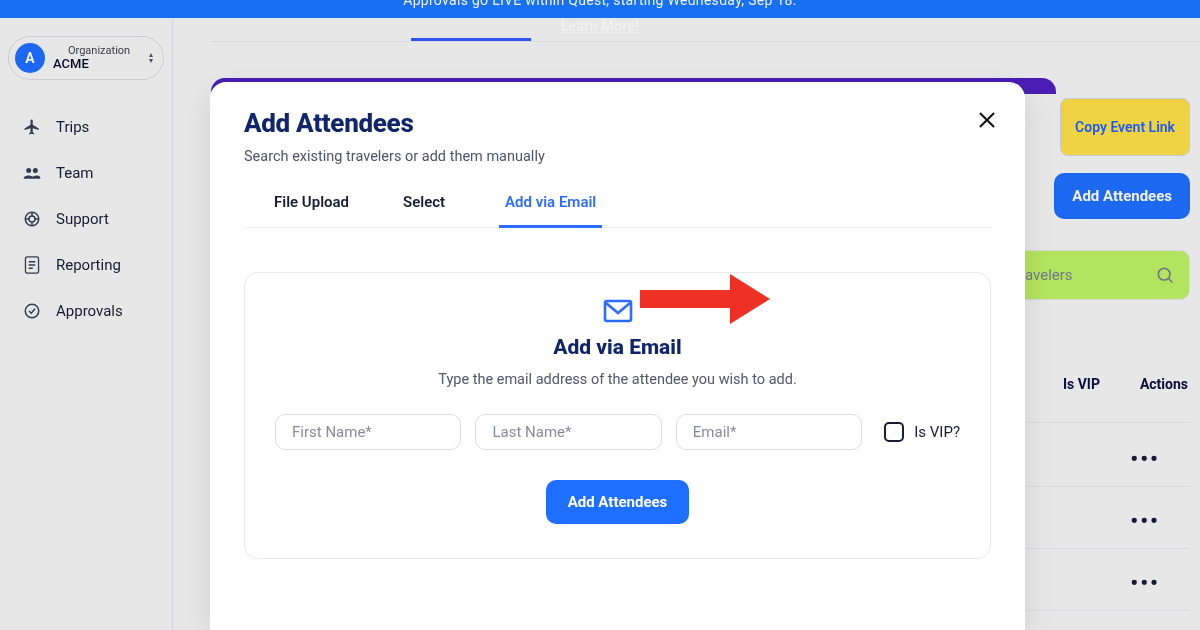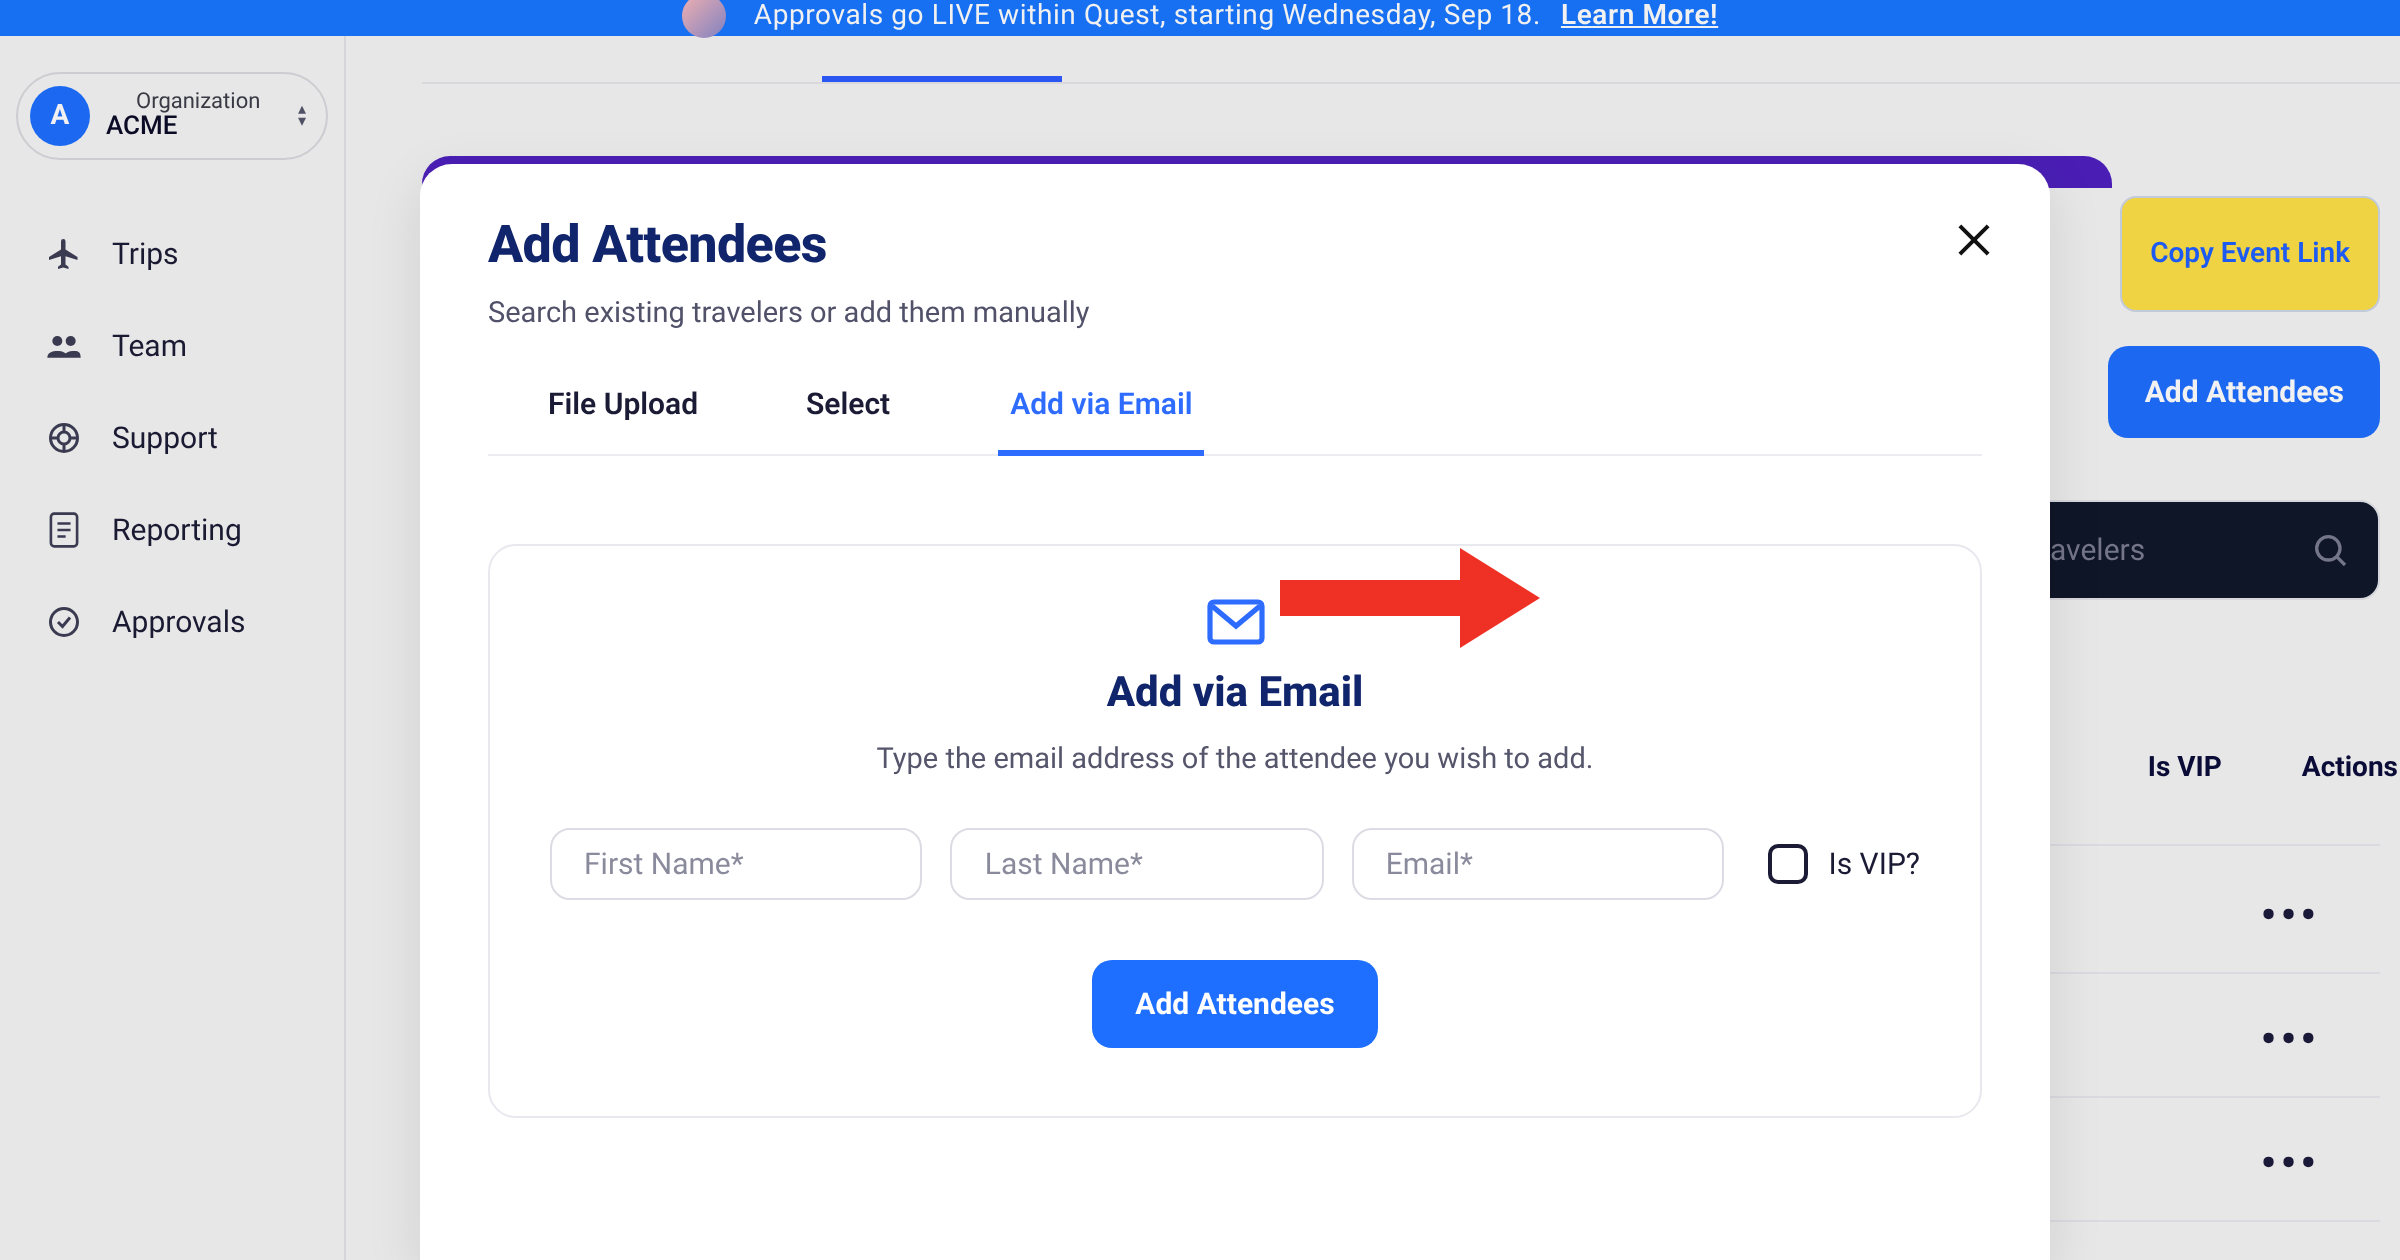--- a/index.html
+++ b/index.html
@@ -1,18 +1,18 @@
 <!DOCTYPE html>
 <html><head>
 <meta charset="utf-8">
 <style>
 * { box-sizing: border-box; margin: 0; padding: 0; font-family: -apple-system, BlinkMacSystemFont, 'Segoe UI', Roboto, Arial, sans-serif; }
 body { width: 1200px; height: 630px; overflow: hidden; background: #f5f5f6; position: relative; }
 
-.announcement-bar { background: #1876ff; color: #fff; height: 18px; display: flex; align-items: center; justify-content: center; gap: 10px; font-size: 14px; letter-spacing: 0.3px; padding-bottom: 2px;}
+.announcement-bar { background: #1876ff; color: #fff; height: 18px; display: flex; align-items: center; justify-content: center; gap: 10px; font-size: 14px; letter-spacing: 0.3px; padding-bottom: 2px; flex-direction: column;}
 .announcement-bar .avatar-sm { width: 22px; height: 22px; border-radius: 50%; background: linear-gradient(135deg,#fbb,#88c); margin-right: 4px; display:inline-block;}
 .announcement-bar a { color:#fff; text-decoration: underline; font-weight:600;}
 
 .app-shell { position: absolute; top:18px; left:0; right:0; bottom:0; display:flex; }
 
 .sidebar { width: 173px; background:#f5f5f6; border-right:1px solid #e3e3e7; padding: 18px 8px; }
 .org-switcher { border:1px solid #d9d9de; border-radius: 24px; padding: 6px 10px 6px 6px; display:flex; align-items:center; gap:8px; margin-bottom: 26px; background:#fff0; }
 .org-switcher .badge { width:30px; height:30px; border-radius:50%; background:#1e6eff; color:#fff; font-weight:700; display:flex; align-items:center; justify-content:center; font-size:14px;}
 .org-switcher .lbls { line-height:1.1; }
 .org-switcher .lbls .t { font-size:11px; color:#3d3d48;margin-left:15px;}
@@ -23,24 +23,24 @@
 .nav-item .ic { width:20px; display:flex; align-items:center; justify-content:center; color:#3d3d55;}
 
 .main { flex:1; position:relative; padding: 20px 0 0 38px; }
 .tabstrip { border-bottom:1px solid #e5e5ea; margin-right:0; }
 .tabstrip .active-underline { width:120px; height:3px; background:#2e5bff; margin-left: 200px; }
 
 .purple-strip { margin-top: 36px; height: 16px; background:#4e1fbf; border-radius: 14px 14px 0 0; width: 845px;}
 .btn-white { position:absolute; right:10px; top:80px; border:1px solid #cdd6e6; background:#fde047; border-radius:8px; padding:20px 14px; color:#1e5fff; font-weight:600; font-size:14px;}
 .btn-blue-main { position:absolute; right:10px; top:155px; background:#1e6eff; color:#fff; border:none; border-radius:10px; padding:14px 18px; font-weight:700; font-size:15px;}
 
-.search-bar { position:absolute; right:10px; top:232px; background:#0f172a; border:1px solid #e3e3ea; border-radius:10px; width:180px; height:50px; display:flex; align-items:center; padding:0 14px; color:#7c7c92; font-size:15px; justify-content:space-between;}
+.search-bar { position:absolute; right:10px; top:232px; background:#bef264; border:1px solid #e3e3ea; border-radius:10px; width:180px; height:50px; display:flex; align-items:center; padding:0 14px; color:#7c7c92; font-size:15px; justify-content:space-between;}
 .search-bar svg { width:20px; height:20px; stroke:#7c7c92;}
 
-.table-head { position:absolute; right:1px; top:358px; display:flex; gap:40px; color:#0b0b3b; font-weight:700; font-size:14px;}
+.table-head { position:absolute; right:12px; top:358px; display:flex; gap:40px; color:#0b0b3b; font-weight:700; font-size:14px;}
 .row-dots { position:absolute; right:40px; color:#1b1b3b; font-size:22px; letter-spacing:2px; font-weight:700;}
 .row-line { position:absolute; right:10px; height:1px; width:180px; background:#e7e7ee;}
 
 .modal-backdrop { position:absolute; inset:0; background:rgba(10,10,20,0.06); }
 .modal { position:absolute; left:210px; top:82px; right:175px; bottom:0; background:#fff; border-radius:16px 16px 0 0; box-shadow:0 8px 28px rgba(0,0,0,0.10); padding: 26px 34px 20px; }
 .modal-title { color:#10256b; font-size:26px; font-weight:800; letter-spacing:-0.3px;}
 .modal-sub { color:#51516a; font-size:14.5px; margin-top:10px;}
 .close-x { position:absolute; right:26px; top:26px; width:24px; height:24px; cursor:pointer;}
 .close-x:before,.close-x:after{content:"";position:absolute;left:11px;top:2px;width:2px;height:20px;background:#111;}
 .close-x:before{transform:rotate(45deg);} .close-x:after{transform:rotate(-45deg);}

